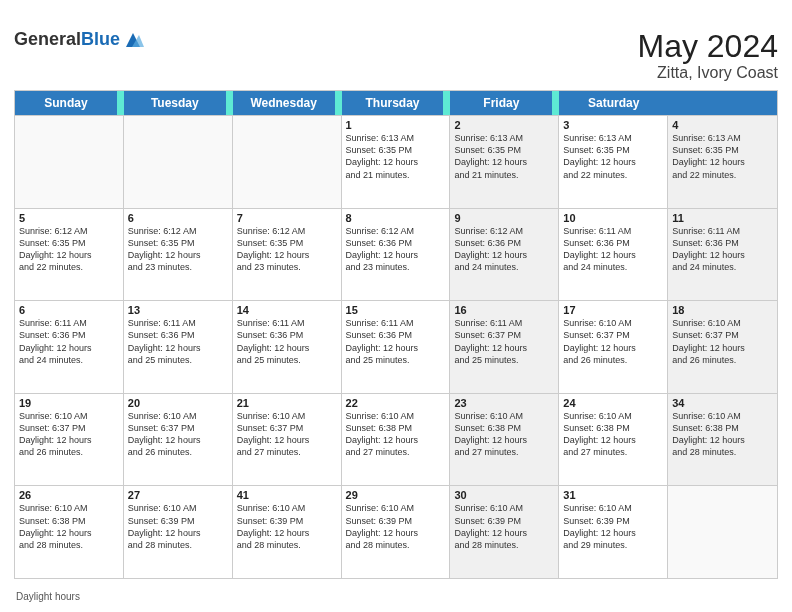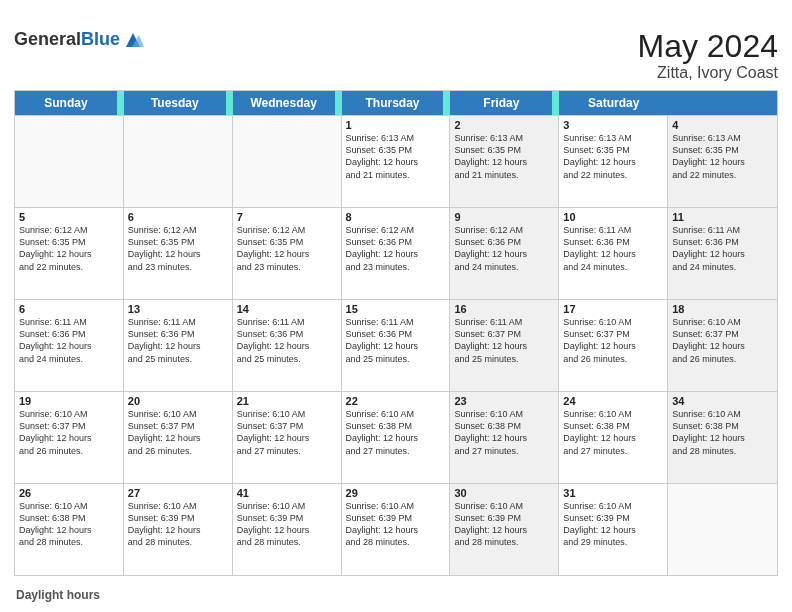--- a/index.html
+++ b/index.html
@@ -102,24 +102,23 @@
       display: block;
       margin-bottom: 1px;
     }
     .cell-info {
       font-size: 9px;
       line-height: 1.35;
       color: #333;
     }
     .footnote {
       margin-top: 12px;
-      font-size: 12px;
+      font-size: 10px;
       color: #555;
       padding-left: 2px;
-      font-weight: bold;
     }
   </style>
 </head>
 <body>
 
 <div class="page">
   <div class="header">
     <div class="logo">
       <div>
         <div class="logo-text">

